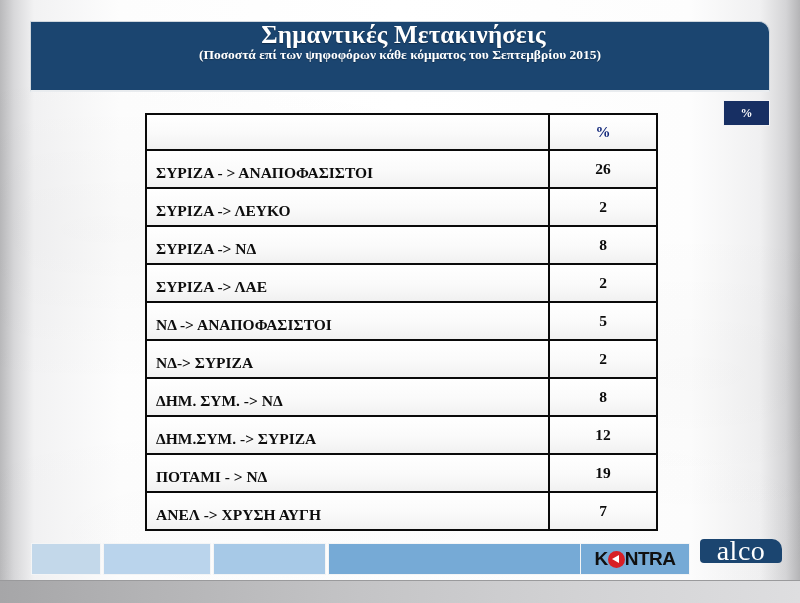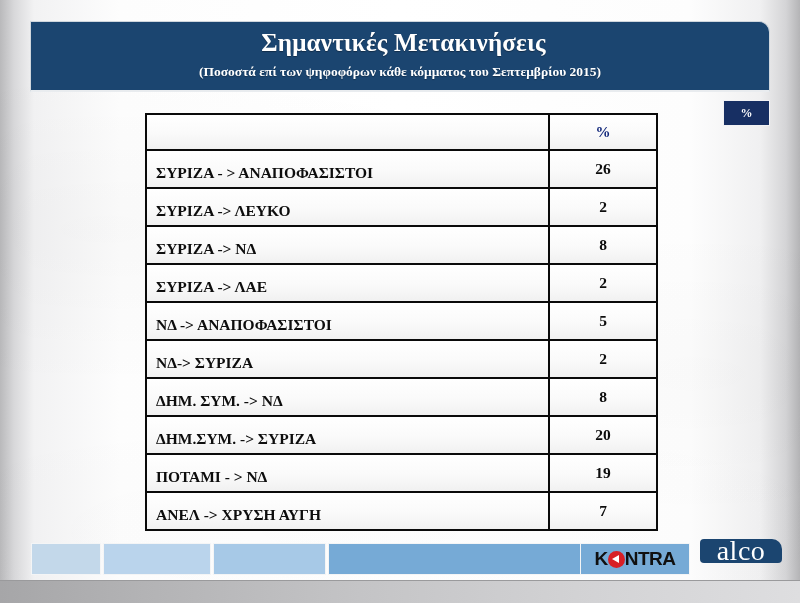--- a/index.html
+++ b/index.html
@@ -63,29 +63,28 @@
     border-right: 1px solid #cfd6dd;
     border-bottom: 2px solid #e9ecef;
     box-sizing: border-box;
     text-align: center;
     color: #ffffff;
   }
   #header-title {
     font-size: 25px;
     font-weight: bold;
     letter-spacing: 0.2px;
-    margin-top: 8px;
     line-height: 1.05;
     text-shadow: 0 1px 1px rgba(0,0,0,0.35);
     padding-left: 7px;
   }
   #header-subtitle {
     font-size: 13.5px;
     font-weight: bold;
-    margin-top: 9px;
+    margin-top: 0;
     line-height: 1.1;
     text-shadow: 0 1px 1px rgba(0,0,0,0.3);
   }
 
   
   #percent-badge {
     position: absolute;
     left: 723px;
     top: 100px;
     width: 47px;
@@ -268,21 +267,21 @@
         <tr>
           <td>ΝΔ-&gt; ΣΥΡΙΖΑ</td>
           <td class="value-cell">2</td>
         </tr>
         <tr>
           <td>ΔΗΜ. ΣΥΜ. -&gt; ΝΔ</td>
           <td class="value-cell">8</td>
         </tr>
         <tr>
           <td>ΔΗΜ.ΣΥΜ. -&gt; ΣΥΡΙΖΑ</td>
-          <td class="value-cell">20</td>
+          <td class="value-cell">12</td>
         </tr>
         <tr>
           <td>ΠΟΤΑΜΙ - &gt; ΝΔ</td>
           <td class="value-cell">19</td>
         </tr>
         <tr>
           <td>ΑΝΕΛ -&gt; ΧΡΥΣΗ ΑΥΓΗ</td>
           <td class="value-cell">7</td>
         </tr>
       </tbody>

